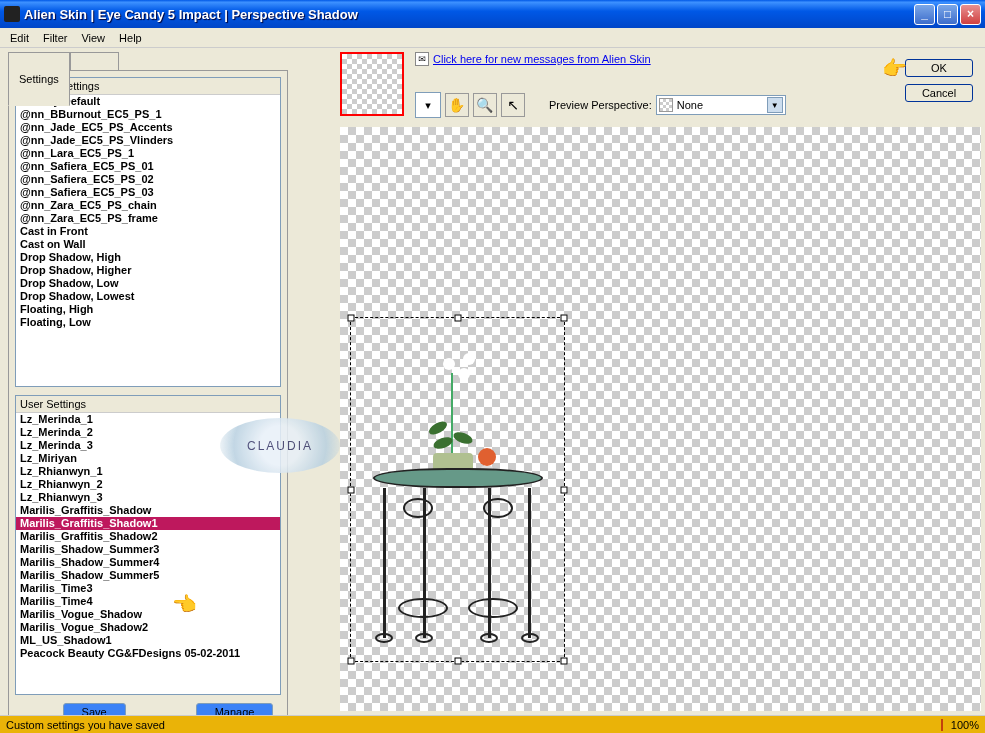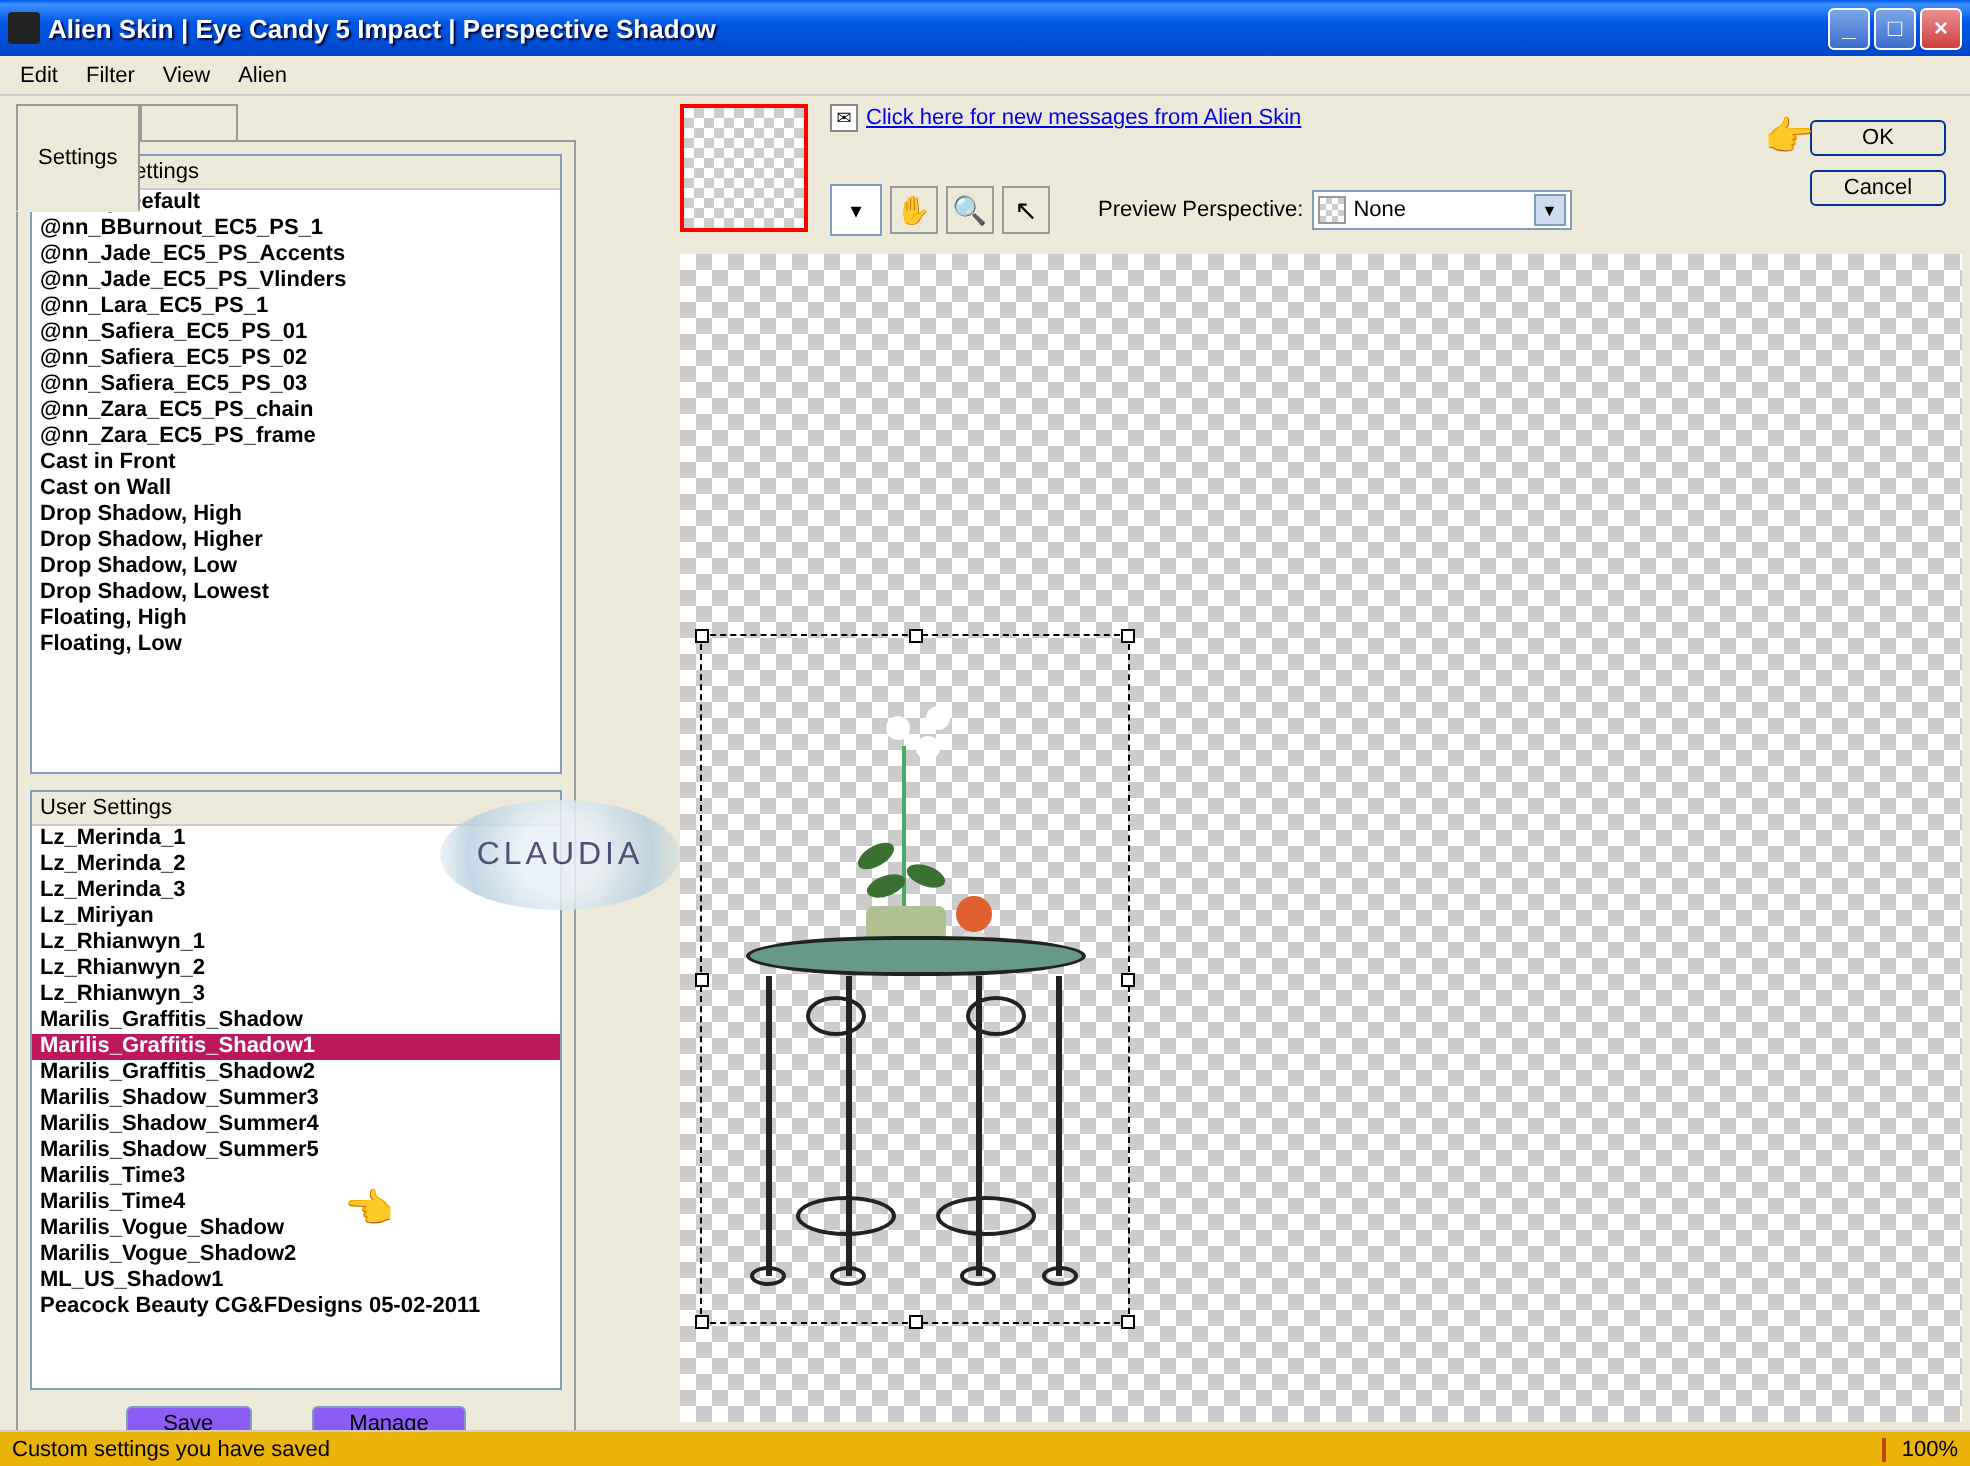--- a/index.html
+++ b/index.html
@@ -25,21 +25,21 @@
 .panel { position: absolute; top: 22px; left: 8px; width: 280px; height: 680px; border: 1px solid #999; background: #ece9d8; padding: 6px; }
 
 .listbox { border: 1px solid #7f9db9; background: white; overflow-y: scroll; }
 .listbox .hdr { background: #ece9d8; border-bottom: 1px solid #ccc; padding: 2px 4px; font-weight: normal; position: sticky; top: 0; }
 .listbox .item { padding: 0px 4px; white-space: nowrap; cursor: pointer; line-height: 13px; font-weight: bold; }
 .listbox .item.sel { background: #be185d; color: white; }
 #factory-list { height: 310px; }
 #user-list { height: 300px; margin-top: 8px; }
 
 .panel-btns { display: flex; justify-content: center; gap: 30px; margin-top: 8px; }
-.btn { border: 1px solid #7f9db9; background: #8b5cf6; padding: 2px 18px; border-radius: 3px; cursor: pointer; }
+.btn { border: 1px solid #7f9db9; background: #3b82f6; padding: 2px 18px; border-radius: 3px; cursor: pointer; margin-left: 40px; }
 
 .preview-area { position: absolute; left: 300px; top: 4px; right: 4px; bottom: 4px; }
 
 .thumb { position: absolute; top: 0; left: 40px; width: 64px; height: 64px; border: 2px solid #f00; background: white; }
 .thumb-inner { width:100%; height:100%; background-image: linear-gradient(45deg,#ccc 25%,transparent 25%),linear-gradient(-45deg,#ccc 25%,transparent 25%),linear-gradient(45deg,transparent 75%,#ccc 75%),linear-gradient(-45deg,transparent 75%,#ccc 75%); background-size:10px 10px; background-position:0 0,0 5px,5px -5px,-5px 0; }
 
 .msgrow { position: absolute; top: 0; left: 115px; display:flex; align-items:center; gap:4px; }
 .msglink { color: #0000ee; text-decoration: underline; cursor: pointer; }
 .msgicon { width:14px; height:14px; border:1px solid #888; background:#fff; display:inline-flex; align-items:center; justify-content:center; font-size:9px; }
 
@@ -54,21 +54,21 @@
 .right-buttons { position: absolute; top: 4px; right: 8px; display:flex; flex-direction:column; gap:4px; align-items:flex-end; }
 .okrow { display:flex; align-items:center; }
 .rbtn { border:1px solid #003399; background:#ece9d8; width:68px; padding:2px 0; text-align:center; border-radius:3px; cursor:pointer; }
 .hand { font-size:20px; margin-right:-2px; position:relative; z-index:5; }
 
 .canvas { position:absolute; top:75px; left:40px; right:0; bottom:0; background-image: linear-gradient(45deg,#ccc 25%,transparent 25%),linear-gradient(-45deg,#ccc 25%,transparent 25%),linear-gradient(45deg,transparent 75%,#ccc 75%),linear-gradient(-45deg,transparent 75%,#ccc 75%); background-size:16px 16px; background-position:0 0,0 8px,8px -8px,-8px 0; background-color:white; }
 
 .selection { position:absolute; border:1px dashed #000; }
 .sel-handle { position:absolute; width:7px; height:7px; border:1px solid #000; background:#fff; transform:translate(-50%,-50%); }
 
-.watermark { position:absolute; left:220px; top:352px; width:120px; height:55px; border-radius:50%; background:radial-gradient(circle,#e8f0f8 30%,#b8d0e0 70%,transparent 100%); opacity:0.85; display:flex; align-items:center; justify-content:center; color:#336; font-size:16px; letter-spacing:2px; z-index:10; pointer-events:none; }
+.watermark { position:absolute; left:220px; top:370px; width:120px; height:55px; border-radius:50%; background:radial-gradient(circle,#e8f0f8 30%,#b8d0e0 70%,transparent 100%); opacity:0.85; display:flex; align-items:center; justify-content:center; color:#336; font-size:12px; letter-spacing:2px; z-index:10; pointer-events:none; }
 
 .hand2 { position:absolute; left:172px; top:544px; font-size:20px; z-index:10; pointer-events:none; }
 
 .statusbar { position:absolute; bottom:0; left:0; right:0; height:18px; background:#eab308; border-top:1px solid #ccc; display:flex; align-items:center; padding:0 6px; }
 .statusbar .zoom { margin-left:auto; border-left:2px solid #c2410c; padding-left:8px;text-align:center; }
 
 
 .table-img { position: relative; width: 190px; height: 340px; }
 .table-top { position:absolute; top:150px; left:10px; width:170px; height:20px; border:2px solid #222; border-radius:90px/12px; background:#698; }
 .leg { position:absolute; width:3px; background:#222; top:170px; height:150px; }
@@ -100,21 +100,21 @@
     <div class="winbtn min">_</div>
     <div class="winbtn max">□</div>
     <div class="winbtn close">×</div>
   </div>
 </div>
 
 <div class="menubar">
   <span>Edit</span>
   <span>Filter</span>
   <span>View</span>
-  <span>Alien</span>
+  <span>Help</span>
 </div>
 
 <div class="content">
 
   <div class="tabs">
     <div class="tab active">Settings</div>
     <div class="tab">Basic</div>
   </div>
 
   <div class="panel">

